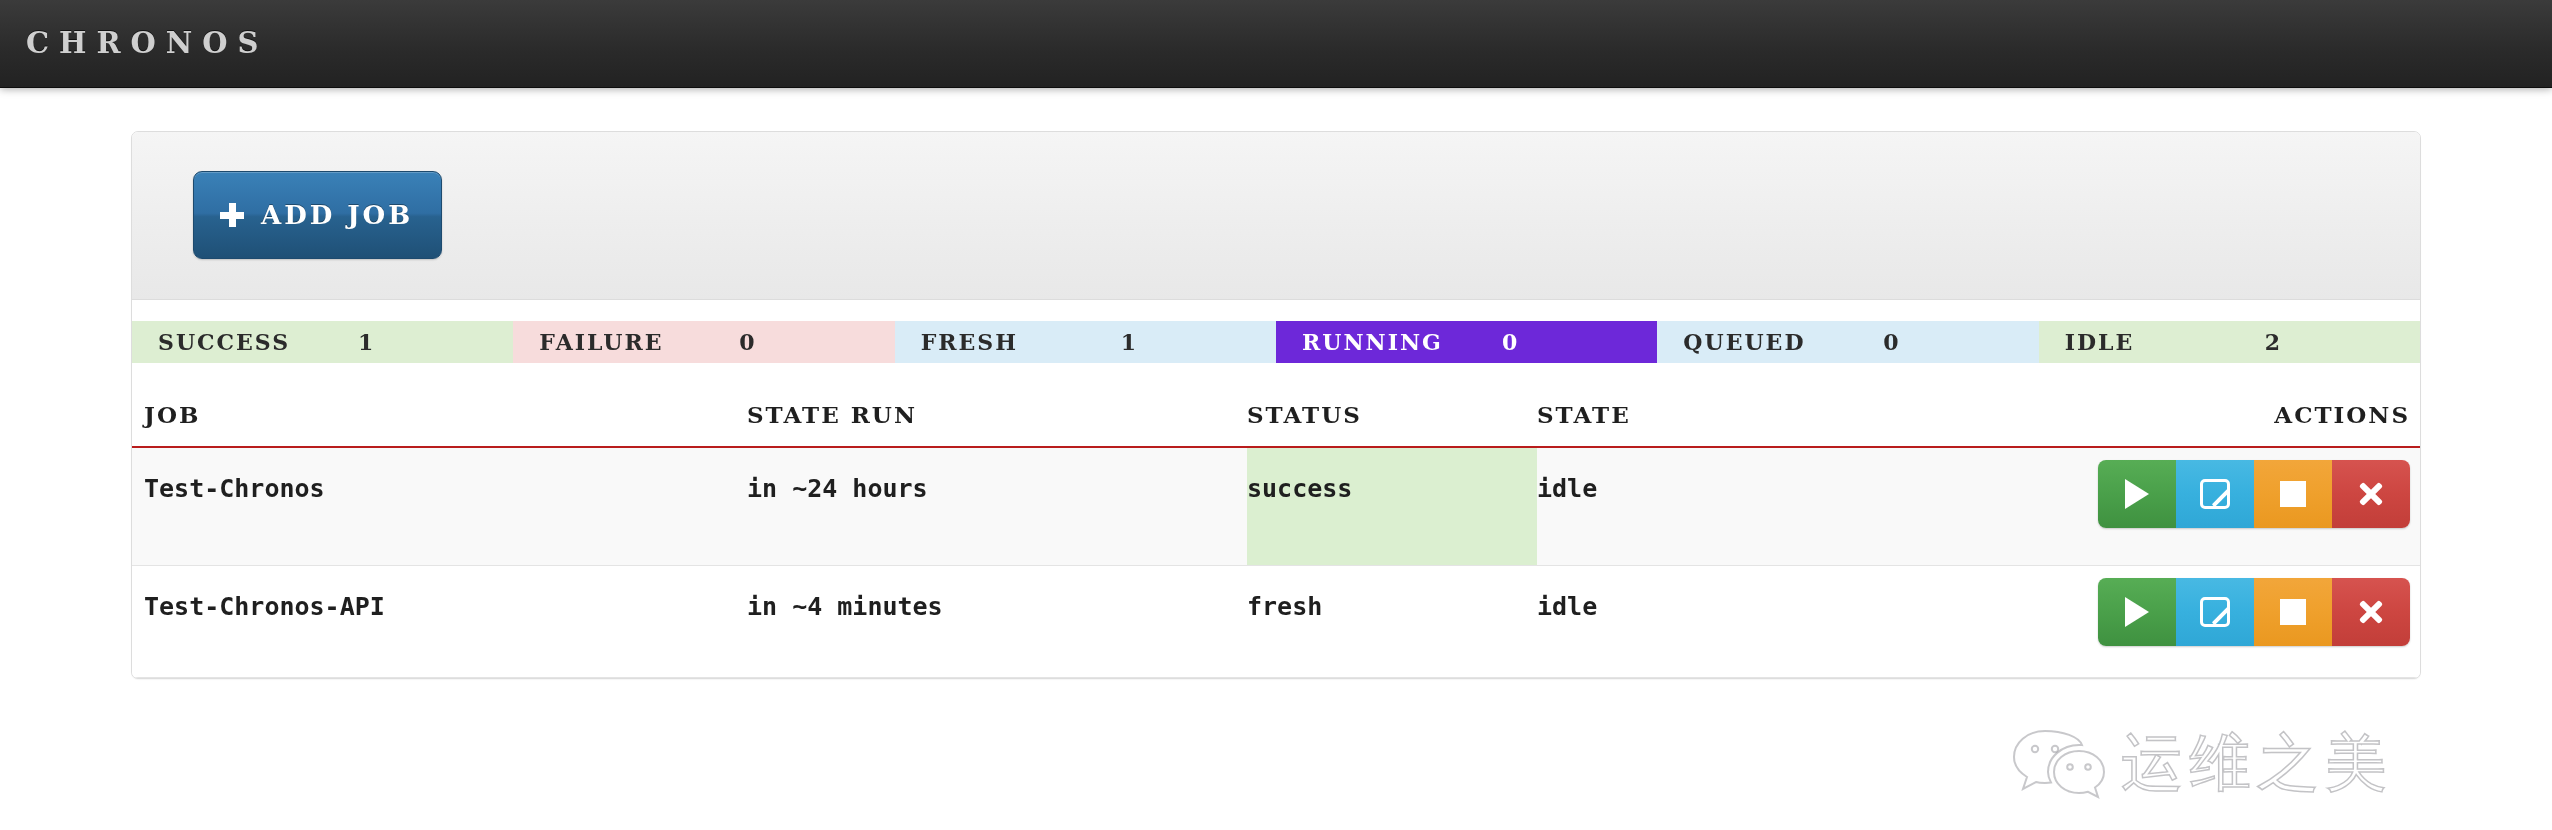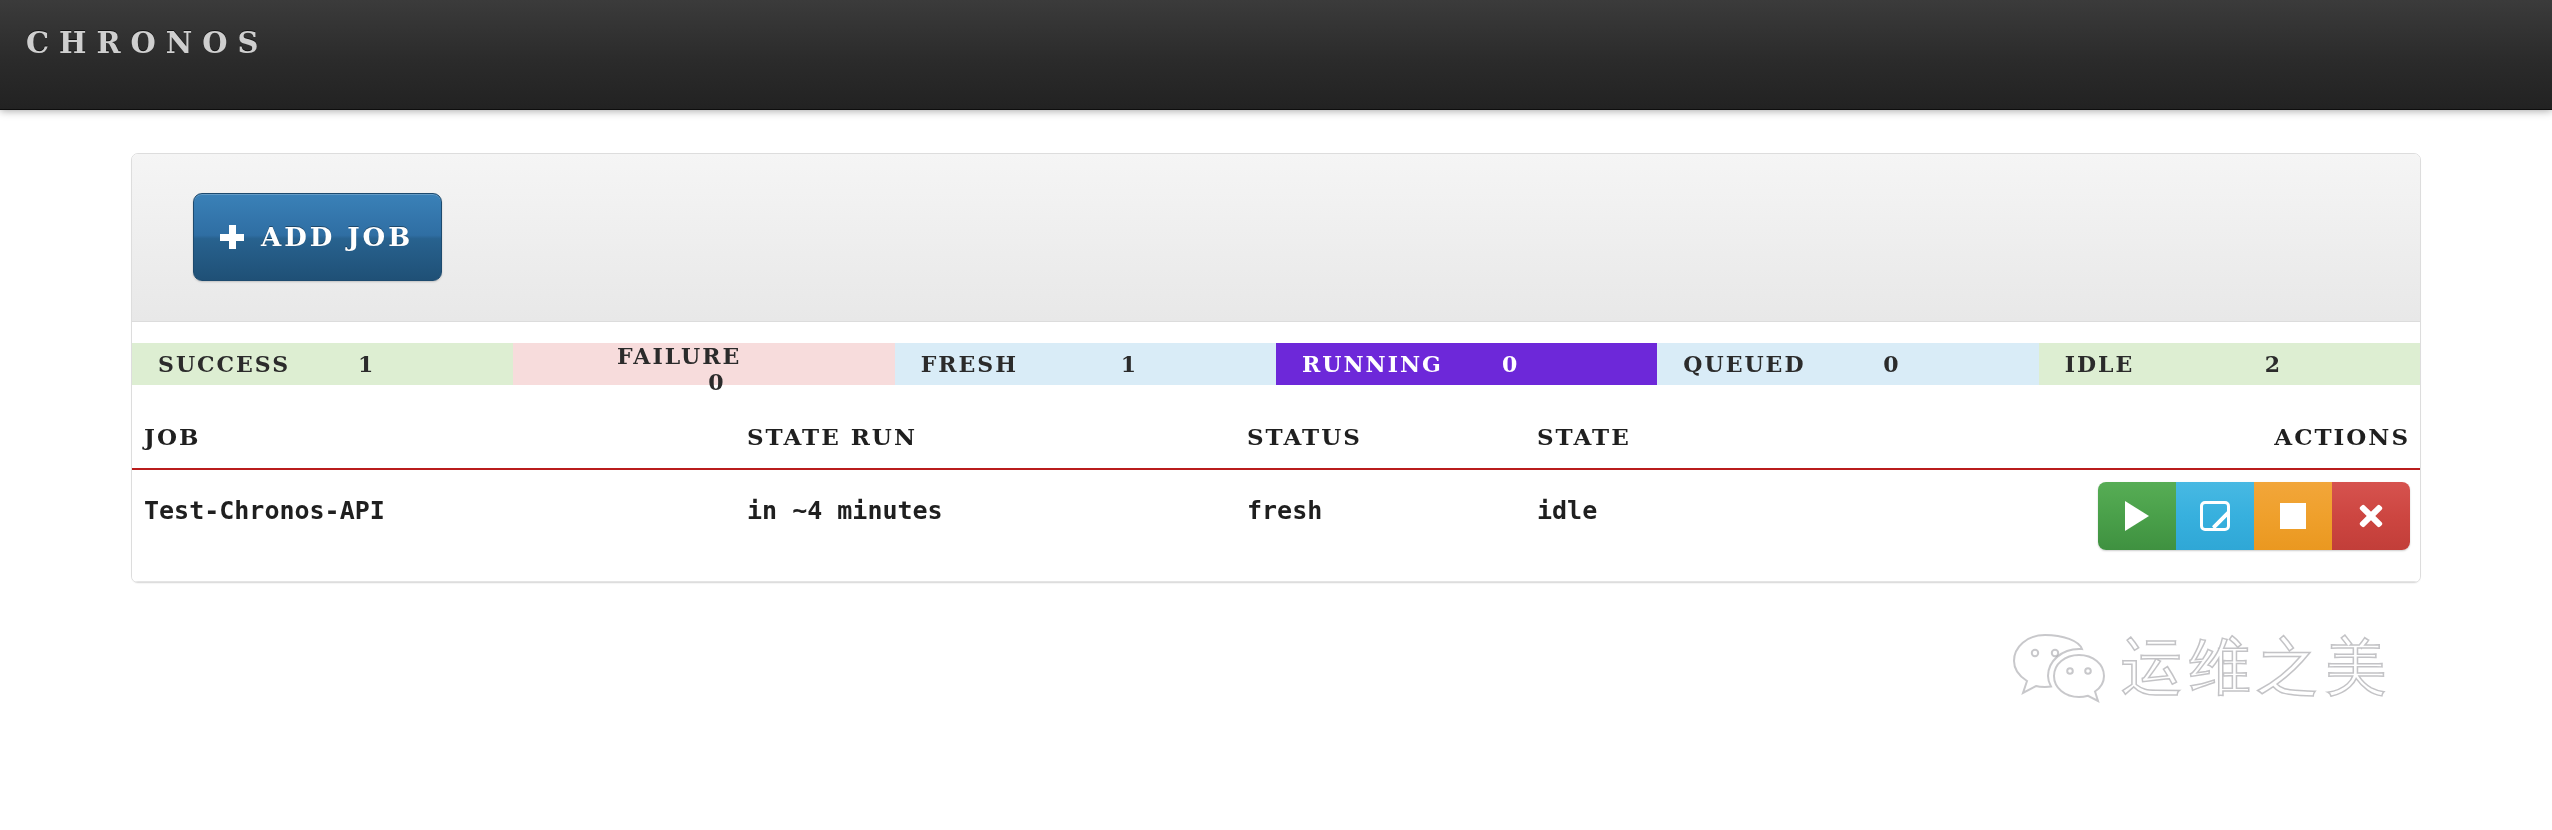--- a/index.html
+++ b/index.html
@@ -8,21 +8,21 @@
     width: 2552px;
     height: 830px;
     background: #ffffff;
     font-family: "DejaVu Serif", "Liberation Serif", serif;
     overflow: hidden;
   }
 
   
   .navbar {
     width: 2552px;
-    height: 110px;
+    height: 88px;
     background: linear-gradient(to bottom, #3b3b3b 0%, #2b2b2b 55%, #222222 100%);
     border-bottom: 1px solid #0d0d0d;
     box-shadow: 0 1px 8px rgba(0,0,0,0.35);
     position: relative;
   }
   .brand {
     position: absolute;
     left: 26px;
     top: 26px;
     font-family: "DejaVu Serif", "Liberation Serif", serif;
@@ -114,21 +114,21 @@
     display: flex;
     align-items: center;
     cursor: pointer;
     padding-left: 26px;
     white-space: nowrap;
     color: #2b2b2b;
   }
   .stat .stat-label { width: 200px; display: inline-block; }
   .stat .stat-count { display: inline-block; }
   .stat.tone-green  { background: #ddeed2; }
-  .stat.tone-red    { background: #f7dcdc; flex-direction: column; }
+  .stat.tone-red    { background: #f7dcdc; }
   .stat.tone-blue   { background: #d9ecf7; }
   .stat.tone-active { background: #6d28d9; color: #ffffff; }
 
   
   .jobs-table { width: 100%; border-collapse: collapse; table-layout: fixed; }
   .jobs-table col.c-job     { width: 615px; }
   .jobs-table col.c-next    { width: 500px; }
   .jobs-table col.c-status  { width: 290px; }
   .jobs-table col.c-state   { width: 447px; }
   .jobs-table col.c-actions { width: 438px; }
@@ -322,20 +322,40 @@
         <thead>
           <tr>
             <th class="th-job">JOB</th>
             <th class="th-next">STATE RUN</th>
             <th class="th-status">STATUS</th>
             <th class="th-state">STATE</th>
             <th class="th-actions">ACTIONS</th>
           </tr>
         </thead>
         <tbody id="jobs-body">
+            <tr class="row-odd row-tall">
+              <td class="td-job">Test-Chronos</td>
+              <td class="td-next">in ~24 hours</td>
+              <td class="td-status hl-success">success</td>
+              <td class="td-state">idle</td>
+              <td class="td-actions"><div class="action-group">
+                  <div class="act green">
+                    <span class="ico-play"></span>
+                  </div>
+                  <div class="act blue">
+                    <span class="ico-edit"></span>
+                  </div>
+                  <div class="act orange">
+                    <span class="ico-stop"></span>
+                  </div>
+                  <div class="act red">
+                    <span class="ico-close"></span>
+                  </div>
+                </div></td>
+            </tr>
             <tr class="row-even row-tall2">
               <td class="td-job">Test-Chronos-API</td>
               <td class="td-next">in ~4 minutes</td>
               <td class="td-status">fresh</td>
               <td class="td-state">idle</td>
               <td class="td-actions"><div class="action-group">
                   <div class="act green">
                     <span class="ico-play"></span>
                   </div>
                   <div class="act blue">

